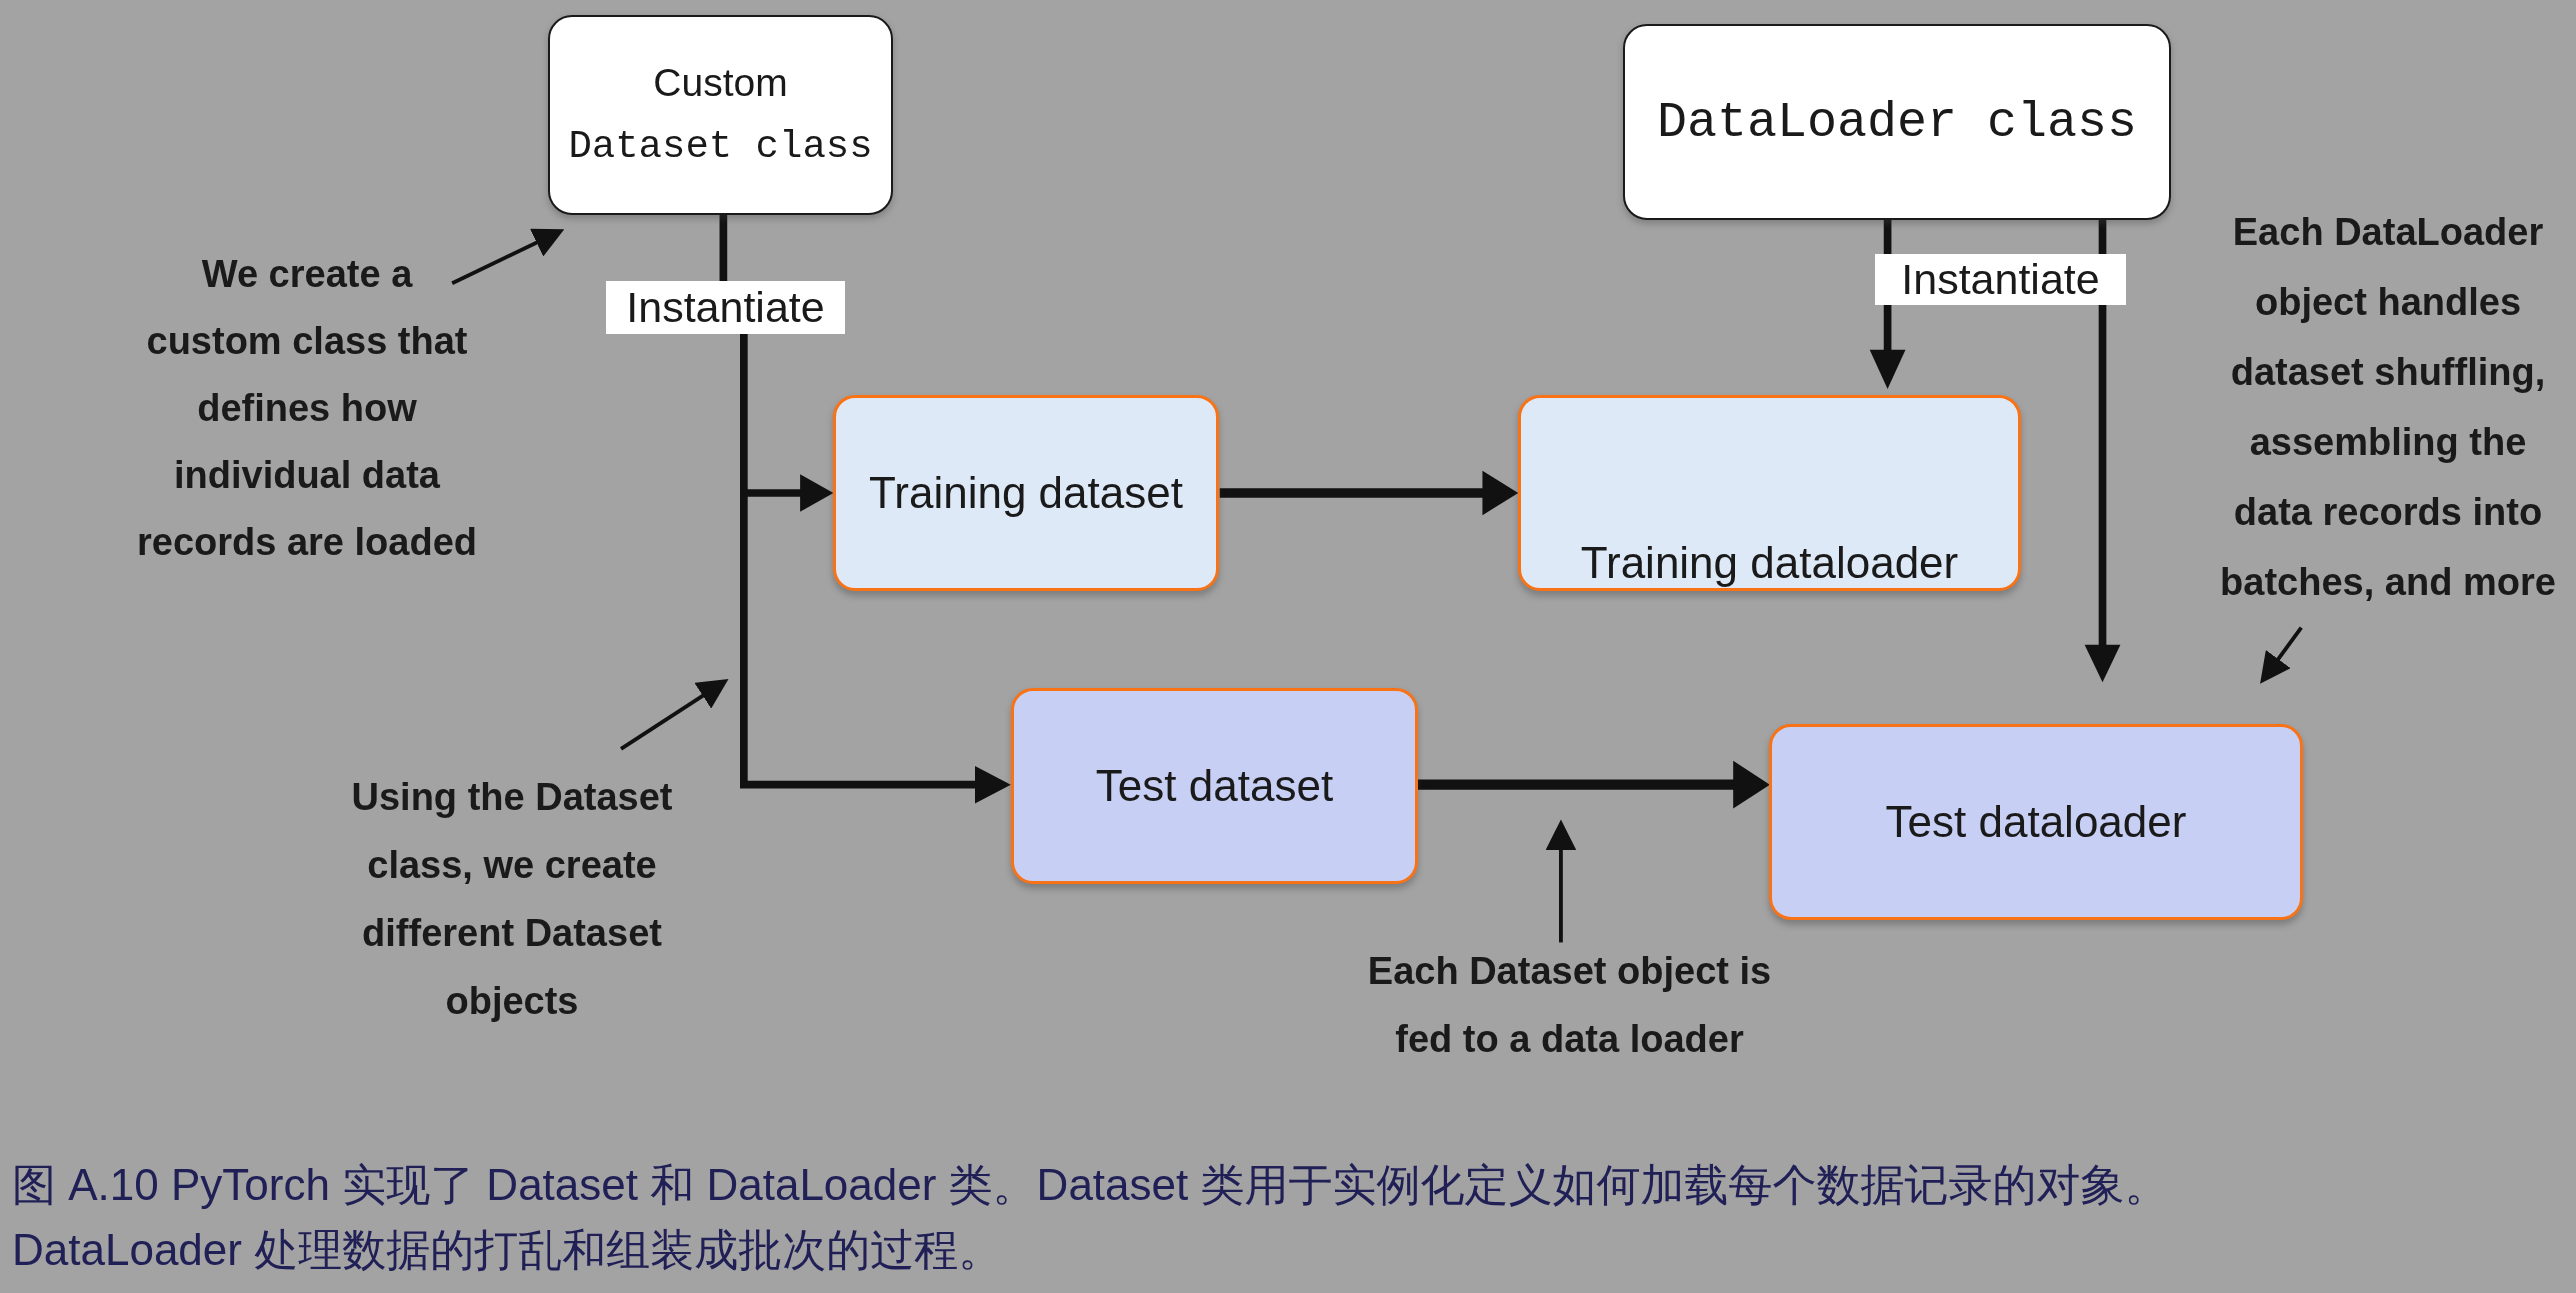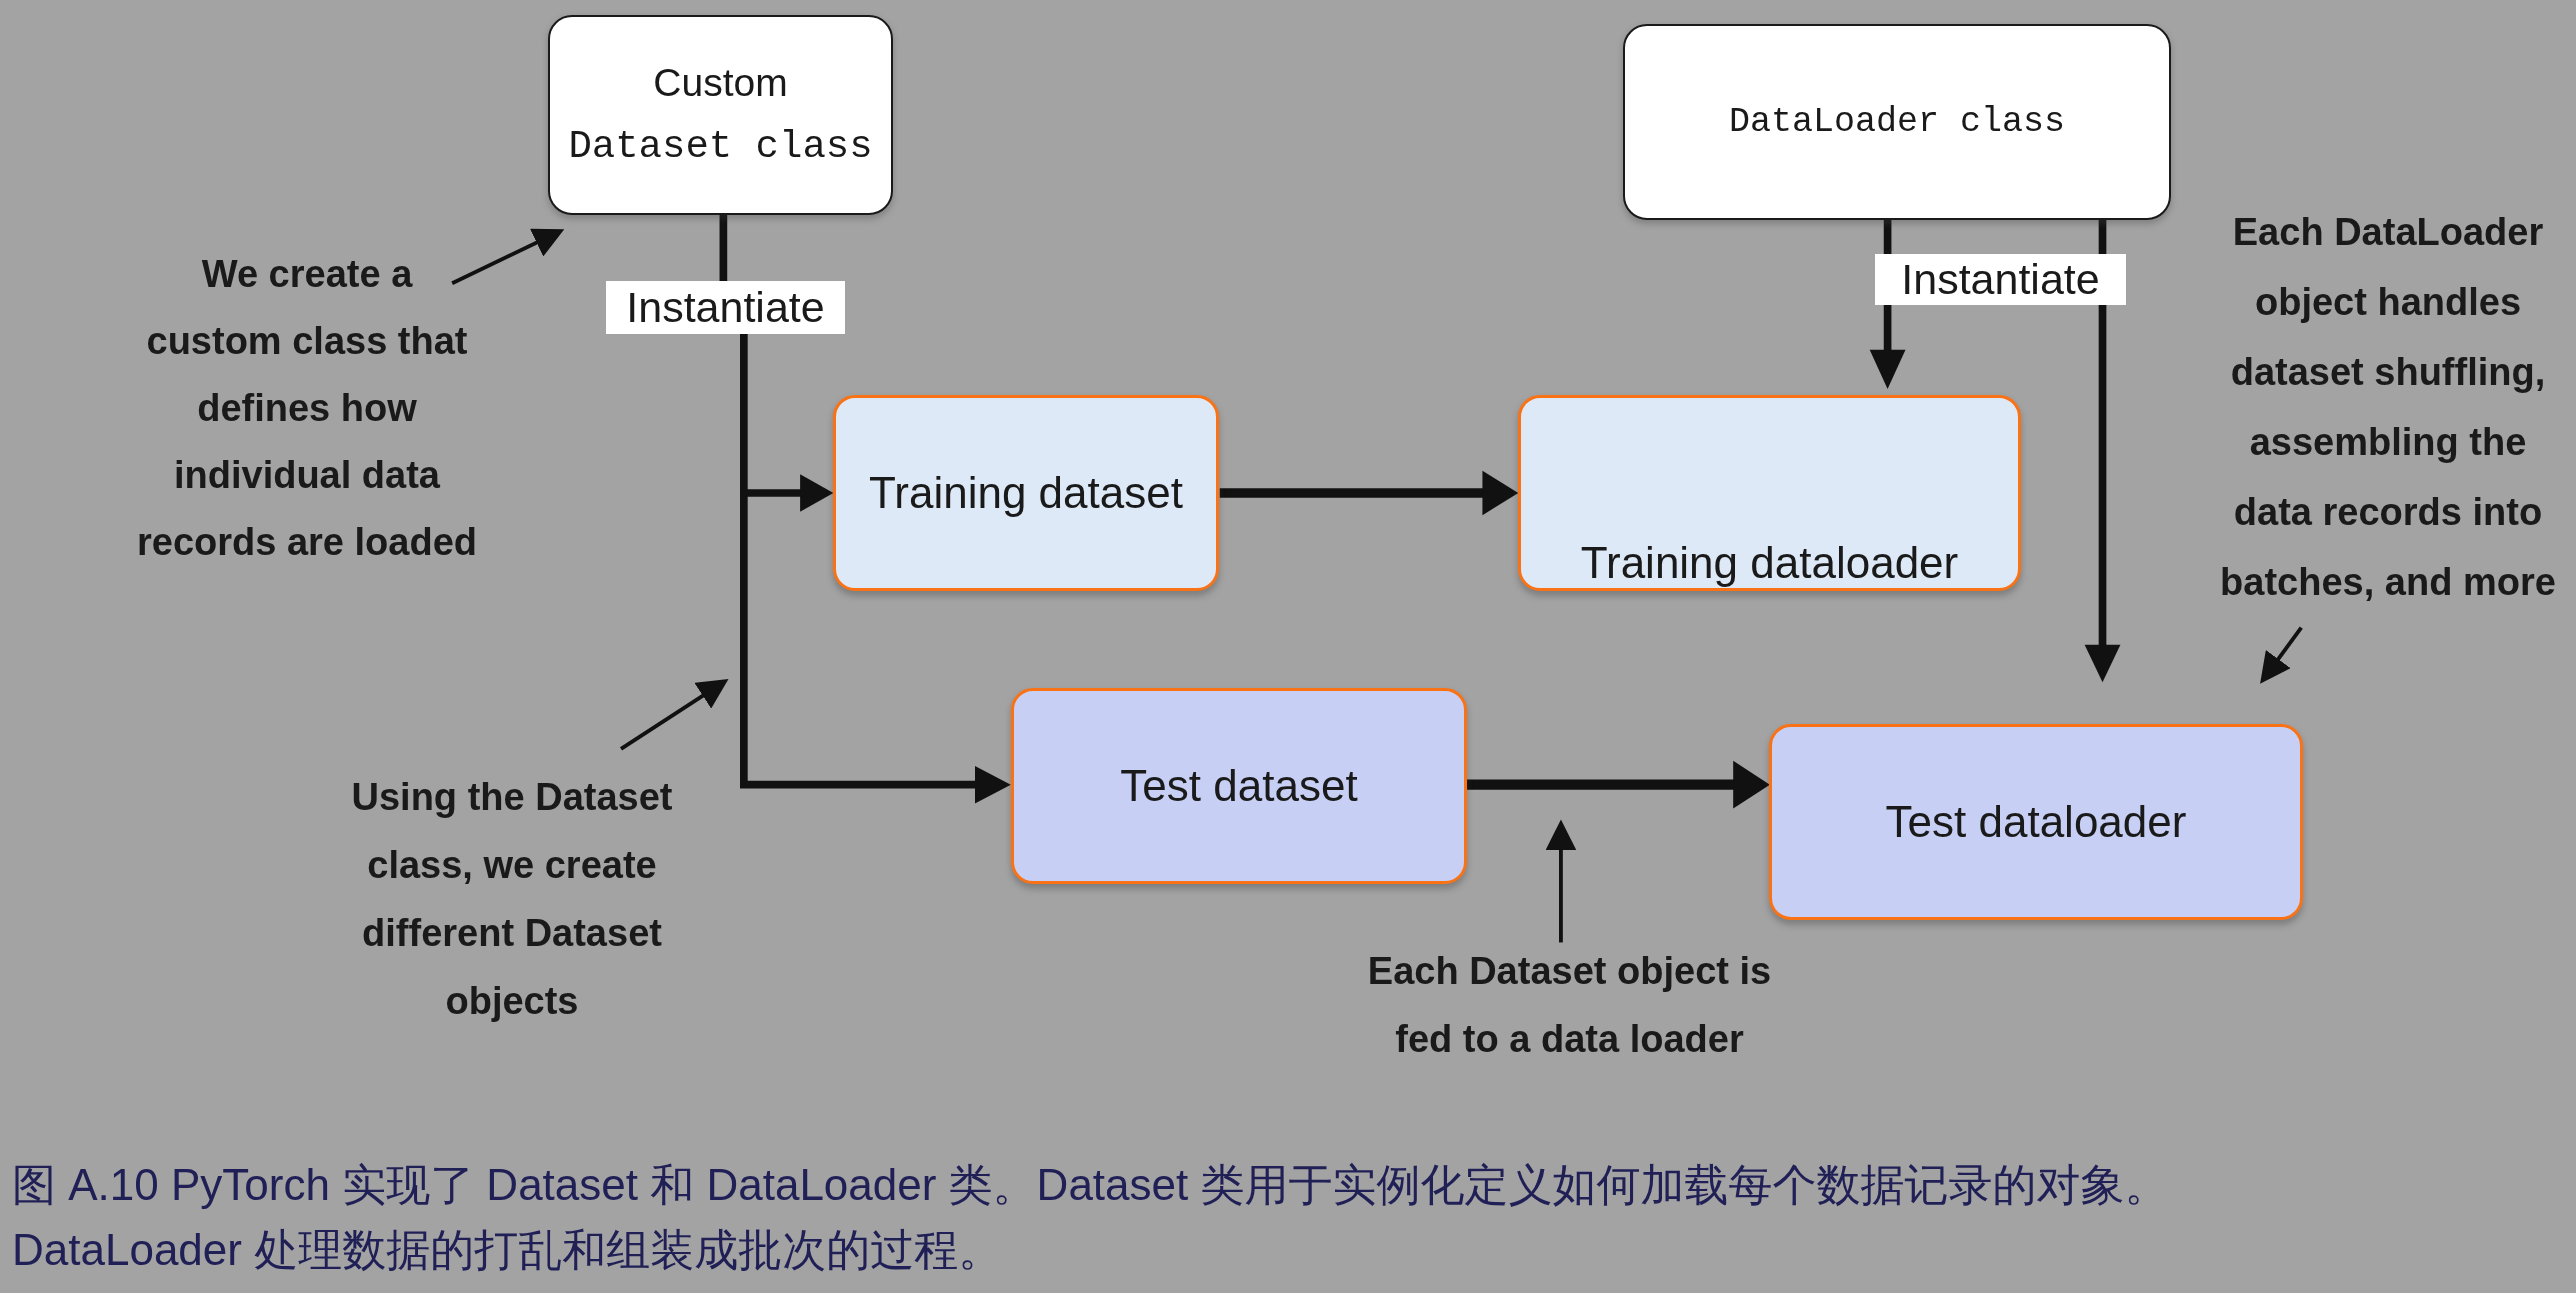--- a/index.html
+++ b/index.html
@@ -25,21 +25,21 @@
   }
   .data-box{
     border:3px solid #f97316;border-radius:22px;
     box-shadow:0 4.3px 6.8px rgba(60,60,60,0.35);
     font-size:44px;
   }
   .train-fill{background:var(--training_fill,#dde9f7);}
   .test-fill{background:var(--test_fill,#c7d0f4);}
   .custom-line1{font-size:39px;line-height:49px;}
   .custom-line2{font-family:"Liberation Mono", monospace;font-size:39px;line-height:49px;margin-top:16px;}
-  .dataloader-label{font-family:"Liberation Mono", monospace;font-size:35px;}
+  .dataloader-label{font-family:"Liberation Mono", monospace;font-size:50px;}
   .edge-label{
     position:absolute;z-index:3;
     display:flex;align-items:center;justify-content:center;
     background:#ffffff;
     font-size:43px;
   }
   .annotation{
     position:absolute;z-index:2;
     font-weight:bold;font-size:38px;line-height:68px;
     text-align:center;white-space:pre-line;
@@ -101,21 +101,21 @@
   </div>
 
   <div class="box data-box train-fill" style="left:833px;top:395px;width:386px;height:196px;">
     <div>Training dataset</div>
   </div>
 
   <div class="box data-box train-fill" style="left:1518px;top:395px;width:503px;height:196px;justify-content:flex-end;">
     <div>Training dataloader</div>
   </div>
 
-  <div class="box data-box test-fill" style="left:1011px;top:688px;width:456px;height:196px;">
+  <div class="box data-box test-fill" style="left:1011px;top:688px;width:407px;height:196px;">
     <div>Test dataset</div>
   </div>
 
   <div class="box data-box test-fill" style="left:1769px;top:688px;width:534px;height:196px;margin-top:36px;">
     <div>Test dataloader</div>
   </div>
 
   <div class="edge-label" style="left:606px;top:281px;width:239px;height:53px;">Instantiate</div>
 
   <div class="edge-label" style="left:1875px;top:254px;width:251px;height:51px;">Instantiate</div>

